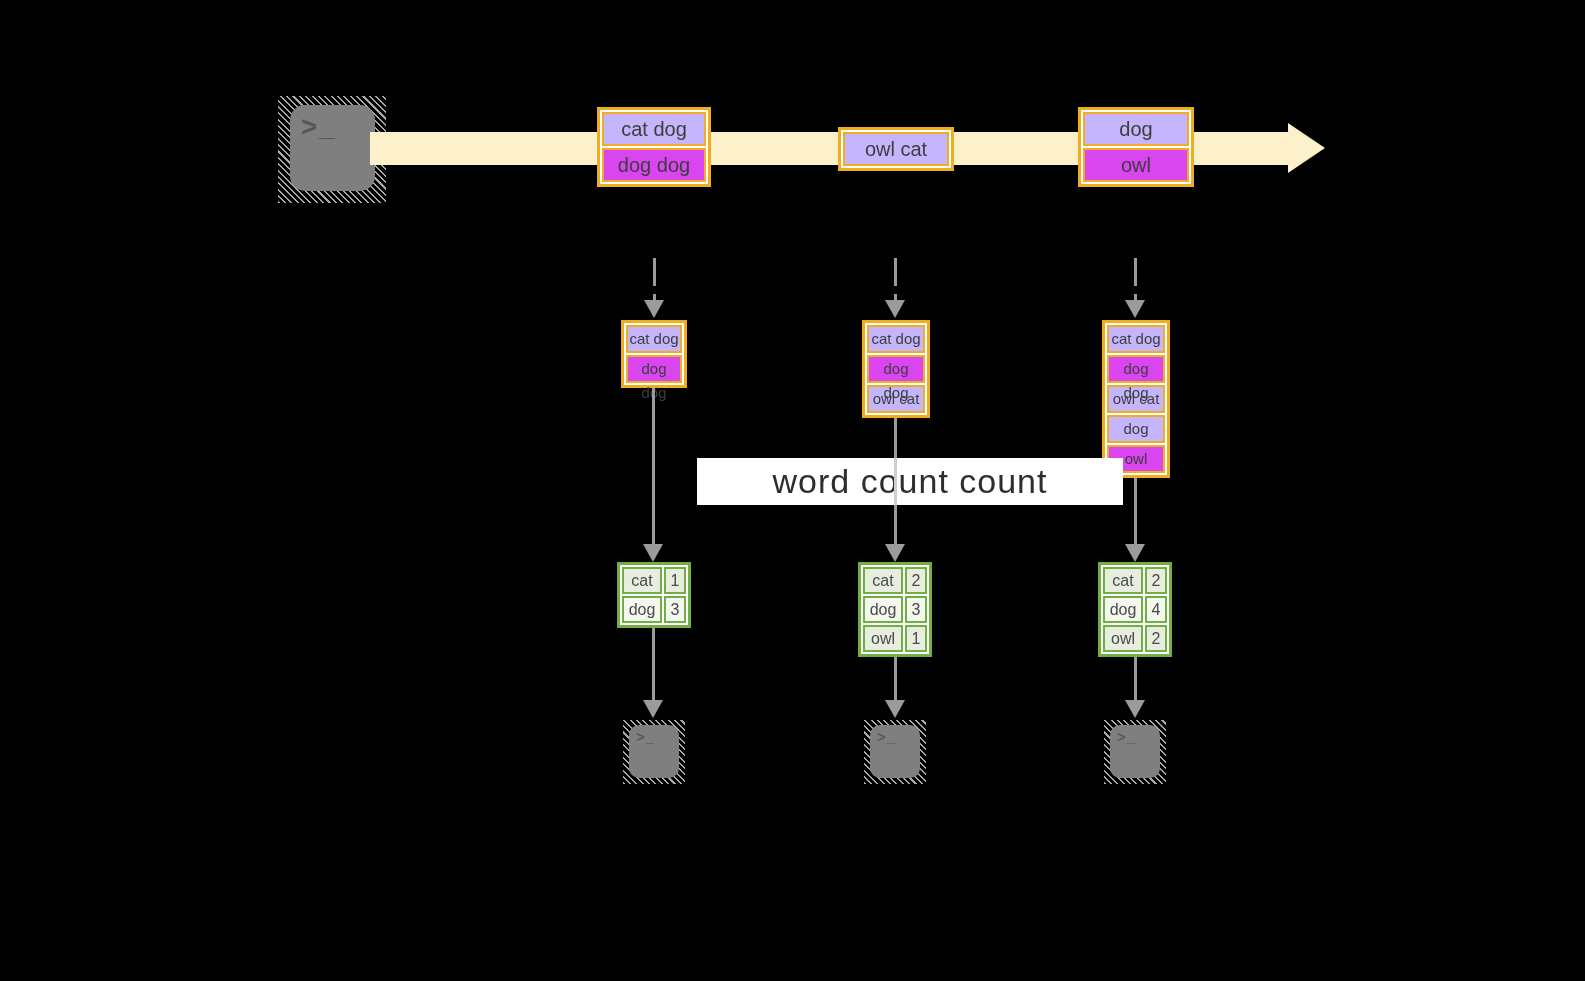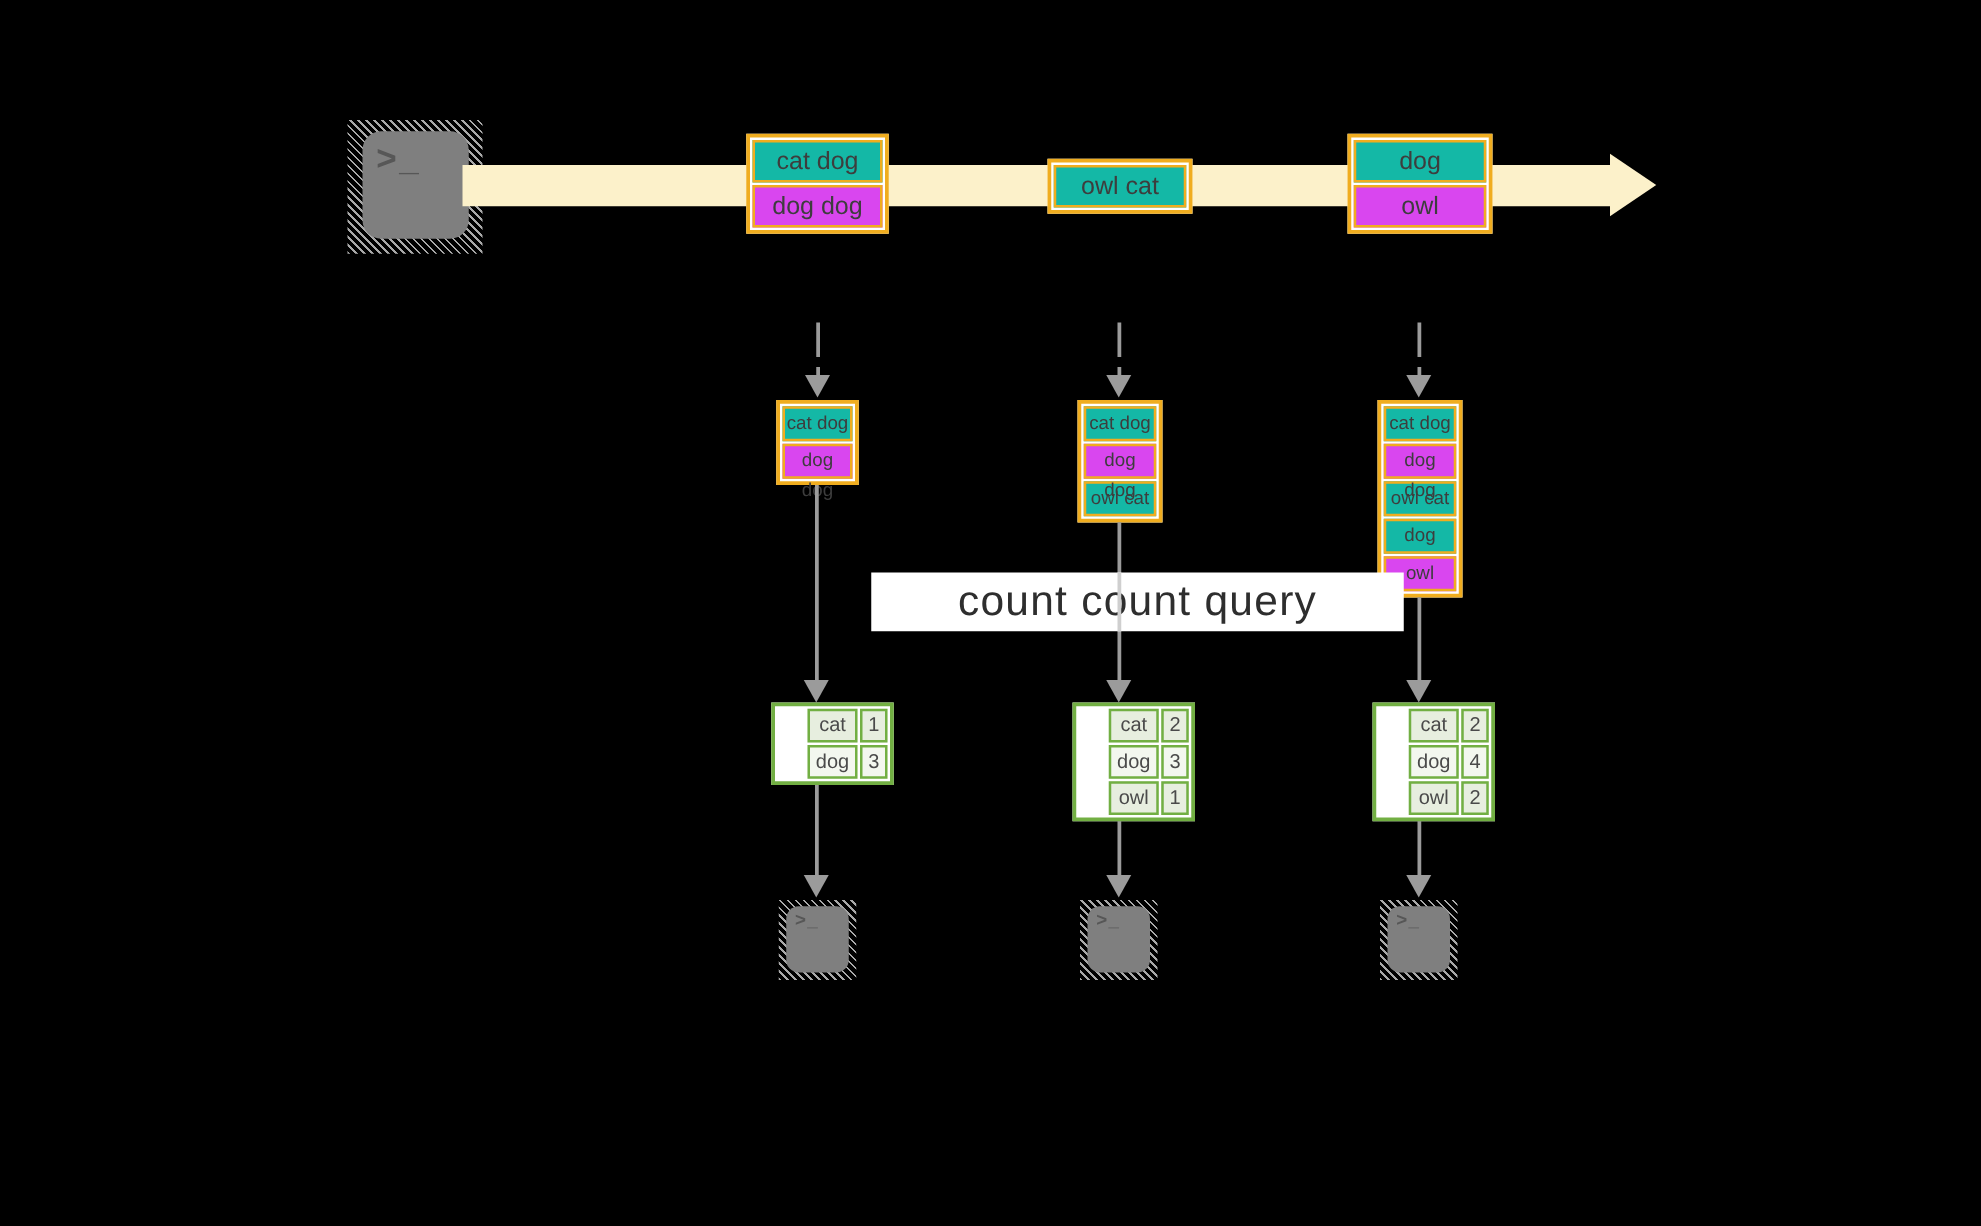--- a/index.html
+++ b/index.html
@@ -24,33 +24,33 @@
   .band{position:absolute;left:370px;top:132px;width:918px;height:33px;background:#fcf1ca;}
   .band-head{position:absolute;left:1288px;top:123px;width:0;height:0;
     border-top:25px solid transparent;border-bottom:25px solid transparent;
     border-left:37px solid #fcf1ca;}
   
   .obox{position:absolute;box-sizing:border-box;border:3px solid #f0ad1f;background:#fff;padding:2px;}
   .orow{box-sizing:border-box;border:2px solid #f0ad1f;color:#3d3d3d;text-align:center;background:#fae3c4;}
   .orow + .orow{margin-top:2px;}
   .erow{height:34px;line-height:30px;font-size:20px;}
   .brow{height:28px;line-height:24px;font-size:15px;}
-  .orow[data-tint="peach"]{background:#14b8a6;}
+  .orow[data-tint="peach"]{background:#c4b5fd;}
   .orow[data-tint="cream"]{background:#d946ef;}
   
   .dashline{position:absolute;width:3px;
     background:repeating-linear-gradient(to bottom,#9b9b9b 0px,#9b9b9b 28px,rgba(0,0,0,0) 28px,rgba(0,0,0,0) 36px);}
   .vline{position:absolute;width:3px;background:#9b9b9b;z-index:1;}
   .vline.light{background:#cfcfcf;z-index:3;}
   .ahead{position:absolute;width:0;height:0;z-index:1;
     border-left:10px solid transparent;border-right:10px solid transparent;
     border-top:18px solid #9b9b9b;}
   
   .gtable{position:absolute;box-sizing:border-box;border:3px solid #72af43;background:#fff;padding:2px;z-index:2;}
-  .grow{display:flex;gap:2px;margin-left:24px;}
+  .grow{display:flex;gap:2px;}
   .grow + .grow{margin-top:2px;}
   .gcell{box-sizing:border-box;border:2px solid #72af43;height:27px;line-height:23px;
     color:#4a4a4a;font-size:16px;text-align:center;background:#e7eedf;}
   .gword{width:40px;}
   .gnum{width:22px;}
   .grow[data-tint="green"] .gcell{background:#e7eedf;}
   .grow[data-tint="light"] .gcell{background:#f3f7ef;}
   
   .qbox{position:absolute;left:697px;top:458px;width:426px;height:47px;background:#ffffff;
     color:#2e2e2e;font-size:34px;line-height:47px;text-align:center;letter-spacing:1px;z-index:2;}
@@ -105,21 +105,21 @@
     <div class="orow brow" data-tint="cream">owl</div>
   </div>
 
   <div class="vline" style="left:652px;top:388px;height:156px"></div>
   <div class="ahead" style="left:643px;top:544px"></div>
   <div class="vline" style="left:894px;top:418px;height:126px"></div>
   <div class="ahead" style="left:885px;top:544px"></div>
   <div class="vline" style="left:1134px;top:478px;height:66px"></div>
   <div class="ahead" style="left:1125px;top:544px"></div>
 
-  <div class="qbox">count count query</div>
+  <div class="qbox">word count count</div>
   <div class="vline light" style="left:894px;top:458px;height:47px"></div>
 
   <div class="gtable" style="left:617px;top:562px">
     <div class="grow" data-tint="green">
       <div class="gcell gword">cat</div>
       <div class="gcell gnum">1</div>
     </div>
     <div class="grow" data-tint="light">
       <div class="gcell gword">dog</div>
       <div class="gcell gnum">3</div>

